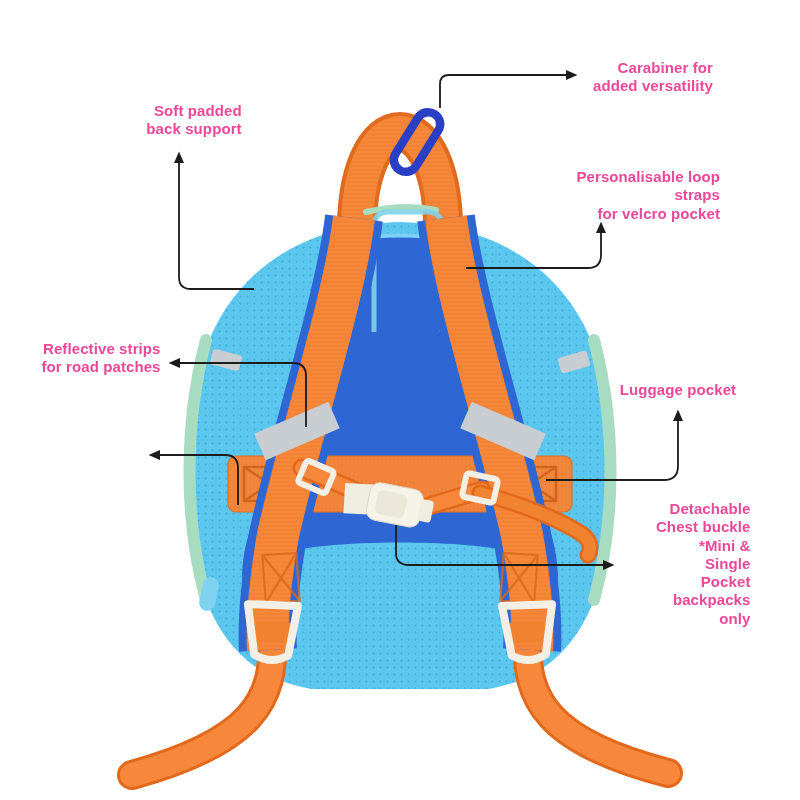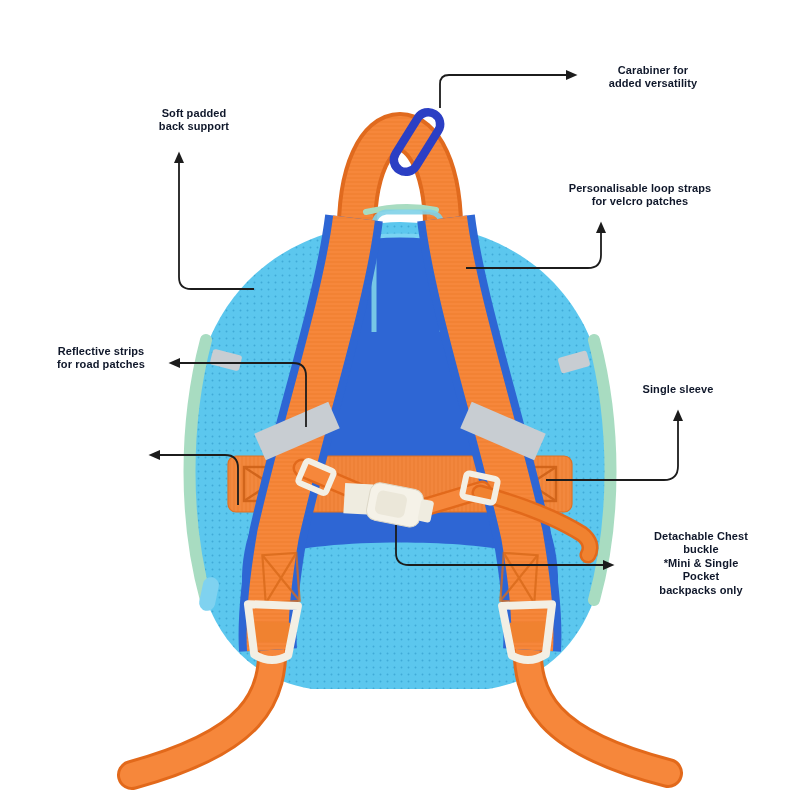--- a/index.html
+++ b/index.html
@@ -1,20 +1,20 @@
 <!DOCTYPE html>
 <html><head>
 <meta charset="utf-8">
 <style>
   html,body{margin:0;padding:0;background:#ffffff;}
   .stage{position:relative;width:800px;height:800px;background:#ffffff;overflow:hidden;
          font-family:"Liberation Sans",sans-serif;}
   .art{position:absolute;left:0;top:0;width:800px;height:800px;}
-  .label{position:absolute;transform:translate(-50%,-50%);white-space:pre-line;text-align:center;
-         font-size:11px;line-height:1.22;font-weight:600;color:#0f172a;letter-spacing:.1px;}
+  .label{position:absolute;transform:translate(-50%,-50%);white-space:pre-line;text-align:right;
+         font-size:15px;line-height:1.22;font-weight:600;color:#ec4899;letter-spacing:.1px;}
 </style>
 </head>
 <body>
 
 <div class="stage">
 
   <svg class="art" viewBox="0 0 800 800">
     <defs>
       <marker id="ah" markerWidth="13" markerHeight="11" refX="2" refY="5" orient="auto" markerUnits="userSpaceOnUse">
         <path d="M0 0 L11.5 5 L0 10 Z" fill="#1C1C1C"></path>
@@ -144,20 +144,20 @@
       <path marker-end="url(#ah)" d="M238 505 L238 468 Q238 455 225 455 L158 455"></path>
       <path marker-end="url(#ah)" d="M396 525 L396 553 Q396 565 409 565 L605 565"></path>
     </g>
   </svg>
 
   <div class="label" style="left:653px;top:77px">Carabiner for
 added versatility</div>
   <div class="label" style="left:194px;top:120px">Soft padded
 back support</div>
   <div class="label" style="left:640px;top:195px">Personalisable loop straps
-for velcro patches</div>
+for velcro pocket</div>
   <div class="label" style="left:101px;top:358px">Reflective strips
 for road patches</div>
-  <div class="label" style="left:678px;top:390px">Single sleeve</div>
+  <div class="label" style="left:678px;top:390px">Luggage pocket</div>
   <div class="label" style="left:701px;top:564px">Detachable Chest buckle
 *Mini &amp; Single Pocket
 backpacks only</div>
 </div>
 
 </body></html>

